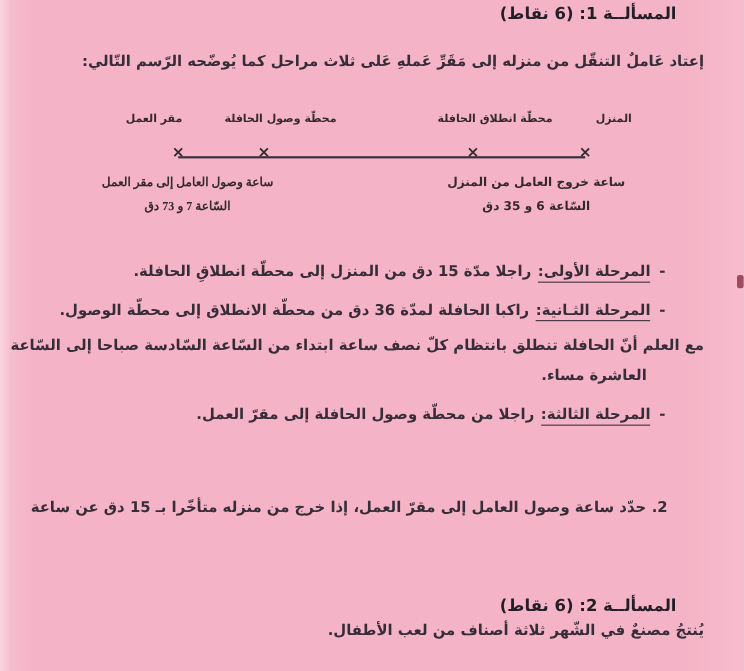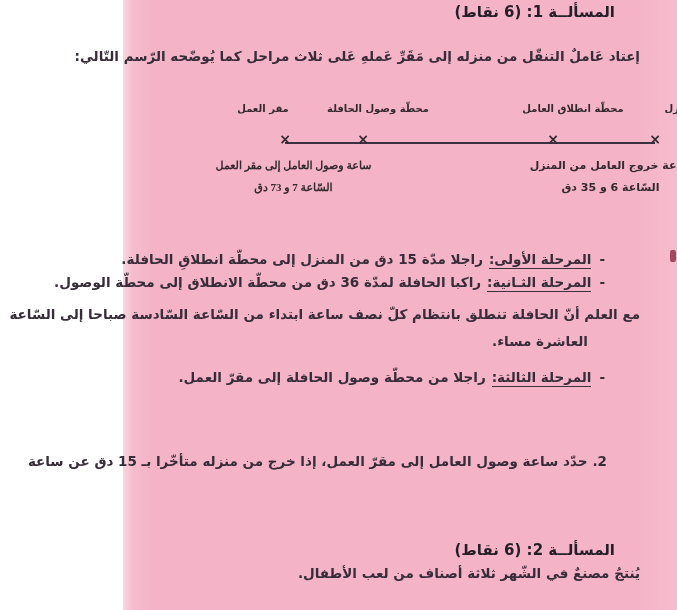--- a/index.html
+++ b/index.html
@@ -1,21 +1,21 @@
 <!DOCTYPE html>
 <html lang="ar" dir="rtl"><head>
 <meta charset="utf-8">
 <style>
   html,body{margin:0;padding:0;}
   body{
     width:677px;height:610px;overflow:hidden;
     font-family:"DejaVu Sans",sans-serif;
   }
   .page{
-    position:relative;width:554px;height:610px;
+    position:relative;width:677px;height:610px;
     background:
       linear-gradient(90deg,#fbd6e0 0px,#f6bccd 10px,#f4b3c6 30px,#f4b3c6 92%,#f6bccd 100%),
       #f4b3c6;
     direction:rtl;
     color:#372d38;
   }
   .abs{position:absolute;}
   .title{
     font-size:15px;font-weight:bold;color:#241e27;
     white-space:nowrap;
@@ -68,41 +68,41 @@
 
 <div class="page">
 
   <div class="abs title" style="top:3px;right:62px;">المسألــة 1: (6 نقاط)</div>
 
   <div class="abs bodytext" style="top:45px;right:37px;">إعتاد عَاملٌ التنقّل من منزله إلى مَقَرِّ عَملهِ عَلى ثلاث مراحل كما يُوضّحه الرّسم التّالي:</div>
 
   <div class="diagram">
     <span class="dlabel" style="left:100px;width:80px;">مقر العمل</span>
     <span class="dlabel" style="left:190px;width:130px;">محطّة وصول الحافلة</span>
-    <span class="dlabel" style="left:383px;width:134px;">محطّة انطلاق العامل</span>
+    <span class="dlabel" style="left:383px;width:134px;">محطّة انطلاق الحافلة</span>
     <span class="dlabel" style="left:528px;width:60px;">المنزل</span>
 
     <div class="axis"></div>
 
     <span class="tick" style="left:162px;">×</span>
     <span class="tick" style="left:240px;">×</span>
     <span class="tick" style="left:430px;">×</span>
     <span class="tick" style="left:532px;">×</span>
 
     <div class="dnote" style="left:405px;width:165px;">
       <div>ساعة خروج العامل من المنزل</div>
       <div>السّاعة 6 و 35 دق</div>
     </div>
     <div class="dnote" style="left:58px;width:225px;font-family:Liberation Serif, serif;">
       <div>ساعة وصول العامل إلى مقر العمل</div>
       <div>السّاعة 7 و 73 دق</div>
     </div>
   </div>
 
-  <div class="abs bodytext" style="top:248px;right:72px;">
+  <div class="abs bodytext" style="top:236px;right:72px;">
     <span class="stage-dash">-</span><span class="stage-label">المرحلة الأولى:</span><span class="stage-text">راجلا مدّة 15 دق من المنزل إلى محطّة انطلاقِ الحافلة.</span>
   </div>
 
   <div class="abs bodytext" style="top:271px;right:72px;">
     <span class="stage-dash">-</span><span class="stage-label">المرحلة الثـانية:</span><span class="stage-text">راكبا الحافلة لمدّة 36 دق من محطّة الانطلاق إلى محطّة الوصول.</span>
   </div>
 
   <div class="abs bodytext" style="top:303px;right:37px;">
     <div>مع العلم أنّ الحافلة تنطلق بانتظام كلّ نصف ساعة ابتداء من السّاعة السّادسة صباحا إلى السّاعة</div>
     <div class="para-line2" style="line-height:33px;">العاشرة مساء.</div>

